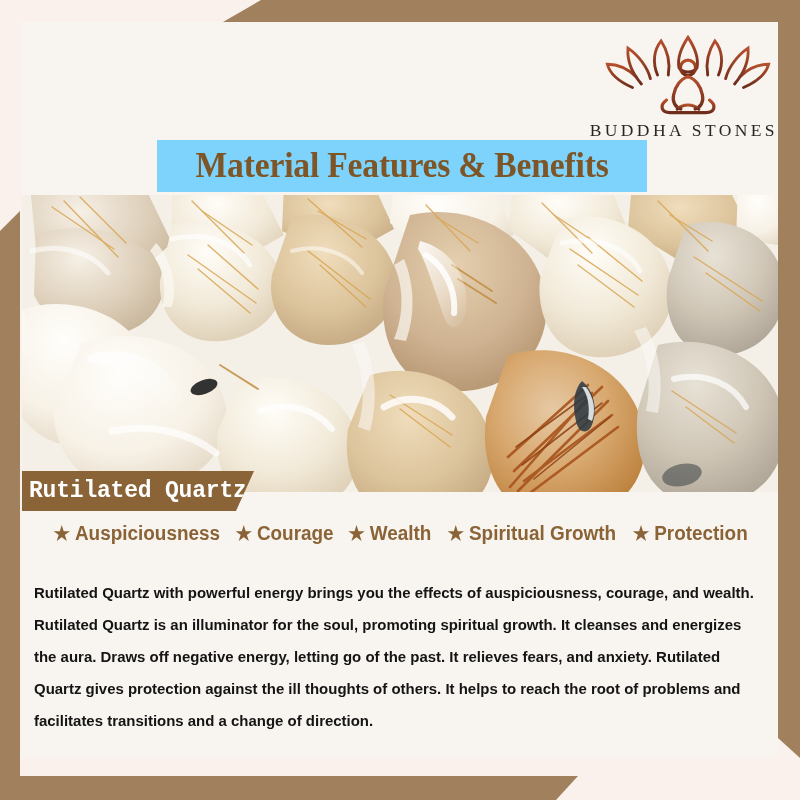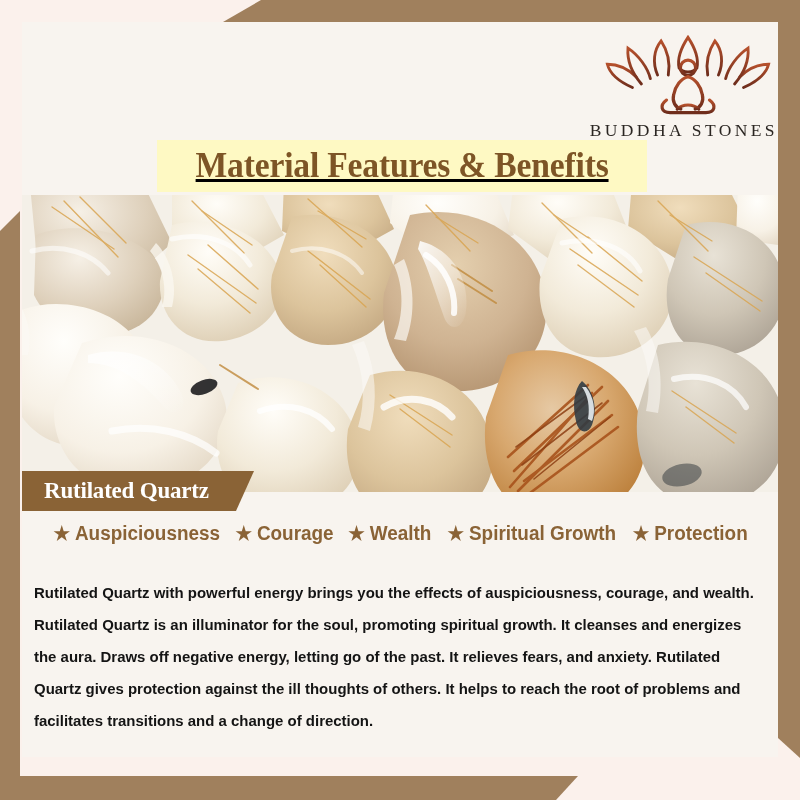--- a/index.html
+++ b/index.html
@@ -45,22 +45,22 @@
   .brand-name{
     margin-top:2px;
     font-family:"Liberation Serif", serif;
     font-size:17.5px;letter-spacing:3.4px;color:#2b2622;
     font-weight:400;
   }
 
   
   .title-bar{
     position:absolute;left:135px;top:118px;width:490px;height:52px;
-    background:#fef9c3;
-    display:flex;align-items:center;justify-content:center;text-decoration:underline;
+    background:#7dd3fc;
+    display:flex;align-items:center;justify-content:center;
   }
   .title-text{
     font-family:"Liberation Serif", serif;
     font-weight:700;
     font-size:35px;
     color:#7d5526;
     letter-spacing:-0.2px;
     white-space:nowrap;
     transform:scaleX(.96);
   }
@@ -78,22 +78,22 @@
     position:absolute;left:0;top:449px;width:232px;height:40px;
     background:#8a6336;
     clip-path:polygon(0 0,100% 0,calc(100% - 18px) 100%,0 100%);
     display:flex;align-items:center;
   }
   .caption-text{
     color:#ffffff;
     font-size:23px;
     font-weight:700;
     letter-spacing:-0.2px;
-    padding-left:22px;
-    font-family:Liberation Serif, serif;
+    padding-left:7px;
+    font-family:Liberation Mono, monospace;
   }
 
   
   .features{
     position:absolute;left:0;top:500px;width:756px;
     display:flex;justify-content:center;align-items:center;
     gap:0px;
   }
   .feature{
     display:flex;align-items:center;

